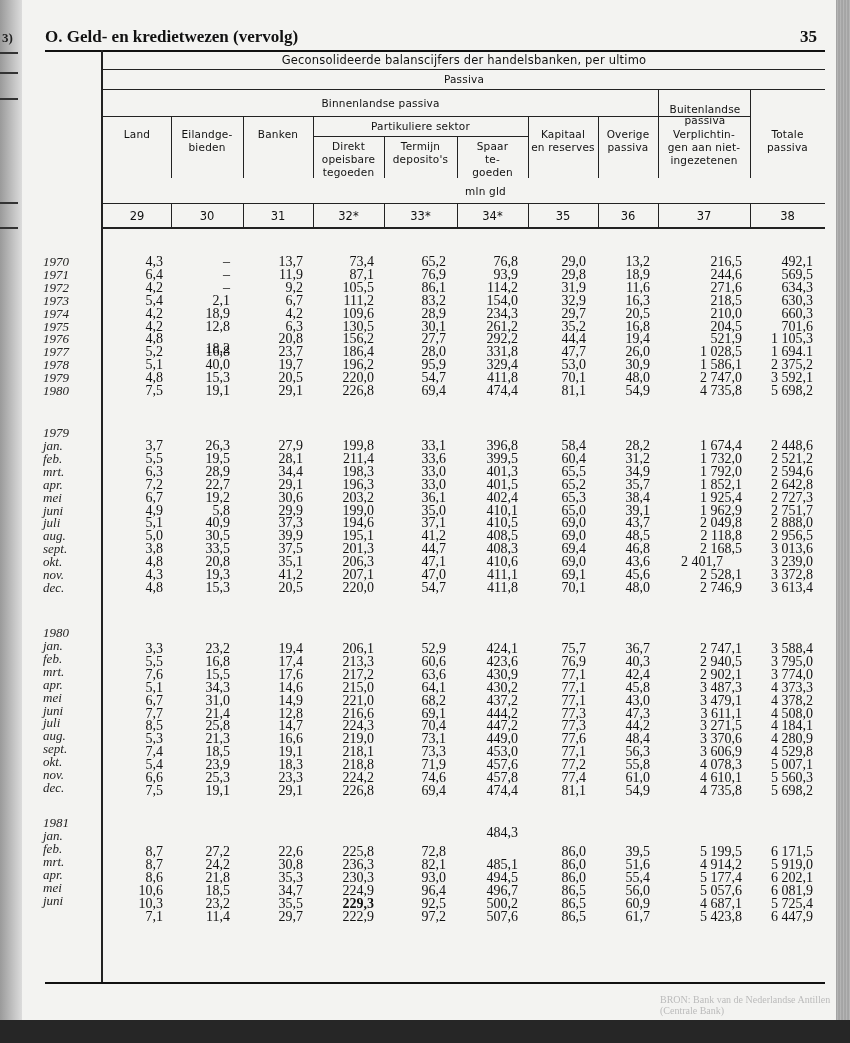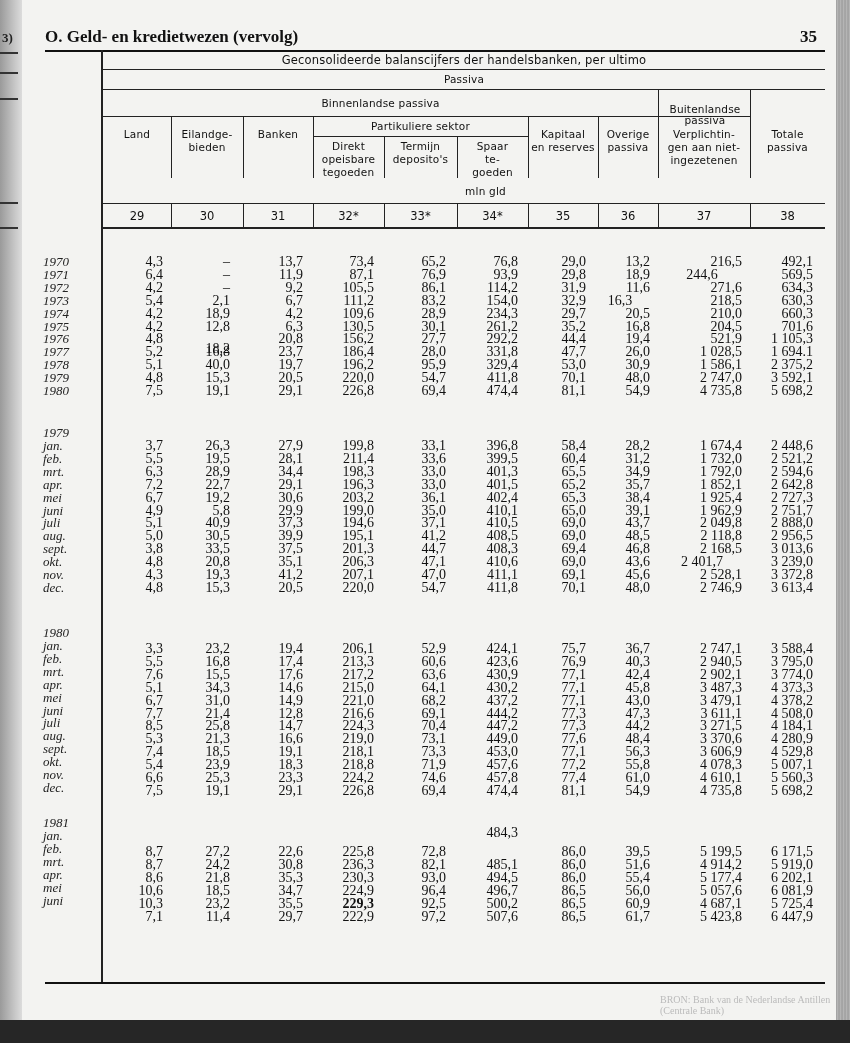--- a/index.html
+++ b/index.html
@@ -138,40 +138,40 @@
     <div class="cell" style="top: 256px; left: 662px; width: 80px;">216,5</div>
     <div class="cell" style="top: 256px; left: 733px; width: 80px;">492,1</div>
     <div class="cell" style="top: 268.9px; left: 103px; width: 60px;">6,4</div>
     <div class="cell" style="top: 268.9px; left: 170px; width: 60px;">–</div>
     <div class="cell" style="top: 268.9px; left: 243px; width: 60px;">11,9</div>
     <div class="cell" style="top: 268.9px; left: 314px; width: 60px;">87,1</div>
     <div class="cell" style="top: 268.9px; left: 386px; width: 60px;">76,9</div>
     <div class="cell" style="top: 268.9px; left: 458px; width: 60px;">93,9</div>
     <div class="cell" style="top: 268.9px; left: 526px; width: 60px;">29,8</div>
     <div class="cell" style="top: 268.9px; left: 590px; width: 60px;">18,9</div>
-    <div class="cell" style="top: 268.9px; left: 662px; width: 80px; text-align: center;">244,6</div>
+    <div class="cell" style="top: 268.9px; left: 662px; width: 80px;">244,6</div>
     <div class="cell" style="top: 268.9px; left: 733px; width: 80px;">569,5</div>
     <div class="cell" style="top: 281.8px; left: 103px; width: 60px;">4,2</div>
     <div class="cell" style="top: 281.8px; left: 170px; width: 60px;">–</div>
     <div class="cell" style="top: 281.8px; left: 243px; width: 60px;">9,2</div>
     <div class="cell" style="top: 281.8px; left: 314px; width: 60px;">105,5</div>
     <div class="cell" style="top: 281.8px; left: 386px; width: 60px;">86,1</div>
     <div class="cell" style="top: 281.8px; left: 458px; width: 60px;">114,2</div>
     <div class="cell" style="top: 281.8px; left: 526px; width: 60px;">31,9</div>
     <div class="cell" style="top: 281.8px; left: 590px; width: 60px;">11,6</div>
     <div class="cell" style="top: 281.8px; left: 662px; width: 80px;">271,6</div>
     <div class="cell" style="top: 281.8px; left: 733px; width: 80px;">634,3</div>
     <div class="cell" style="top: 294.7px; left: 103px; width: 60px;">5,4</div>
     <div class="cell" style="top: 294.7px; left: 170px; width: 60px;">2,1</div>
     <div class="cell" style="top: 294.7px; left: 243px; width: 60px;">6,7</div>
     <div class="cell" style="top: 294.7px; left: 314px; width: 60px;">111,2</div>
     <div class="cell" style="top: 294.7px; left: 386px; width: 60px;">83,2</div>
     <div class="cell" style="top: 294.7px; left: 458px; width: 60px;">154,0</div>
     <div class="cell" style="top: 294.7px; left: 526px; width: 60px;">32,9</div>
-    <div class="cell" style="top: 294.7px; left: 590px; width: 60px; text-align: center;">16,3</div>
+    <div class="cell" style="top: 294.7px; left: 590px; width: 60px;">16,3</div>
     <div class="cell" style="top: 294.7px; left: 662px; width: 80px;">218,5</div>
     <div class="cell" style="top: 294.7px; left: 733px; width: 80px;">630,3</div>
     <div class="cell" style="top: 307.6px; left: 103px; width: 60px;">4,2</div>
     <div class="cell" style="top: 307.6px; left: 170px; width: 60px;">18,9</div>
     <div class="cell" style="top: 307.6px; left: 243px; width: 60px;">4,2</div>
     <div class="cell" style="top: 307.6px; left: 314px; width: 60px;">109,6</div>
     <div class="cell" style="top: 307.6px; left: 386px; width: 60px;">28,9</div>
     <div class="cell" style="top: 307.6px; left: 458px; width: 60px;">234,3</div>
     <div class="cell" style="top: 307.6px; left: 526px; width: 60px;">29,7</div>
     <div class="cell" style="top: 307.6px; left: 590px; width: 60px;">20,5</div>

